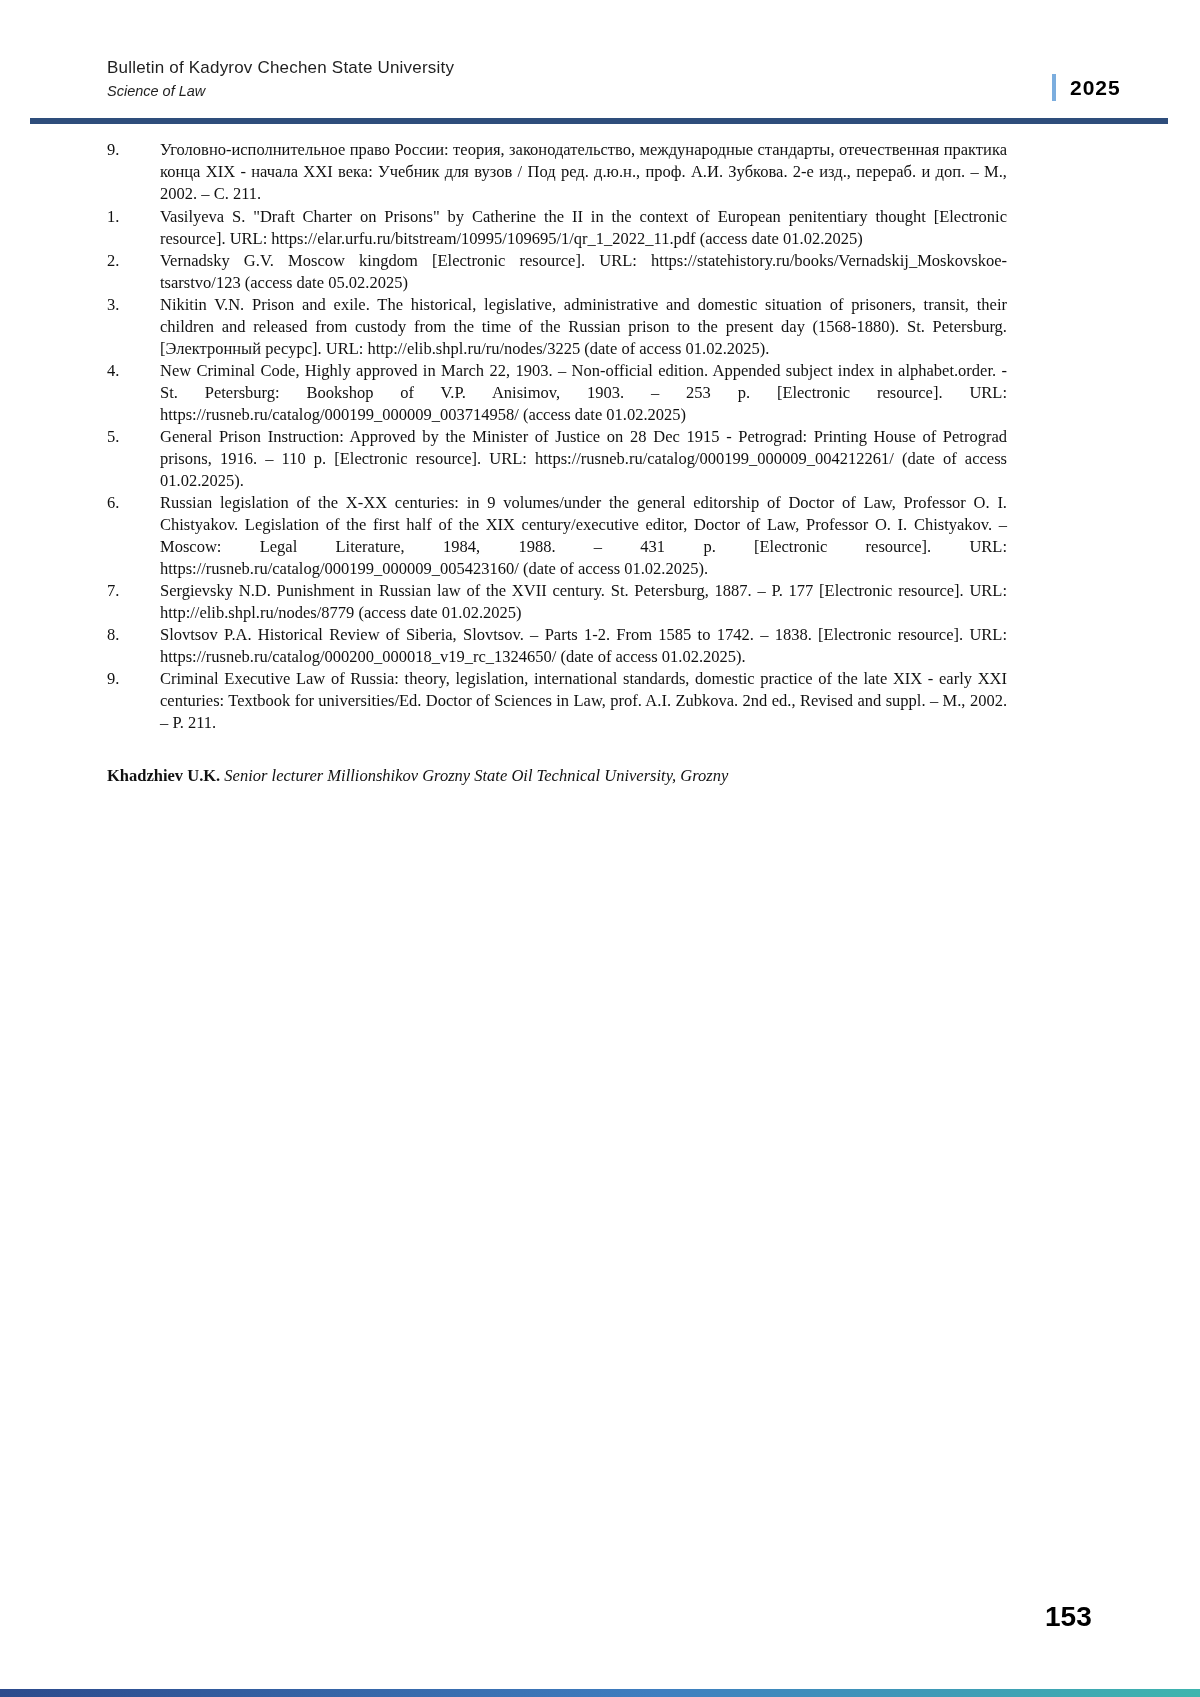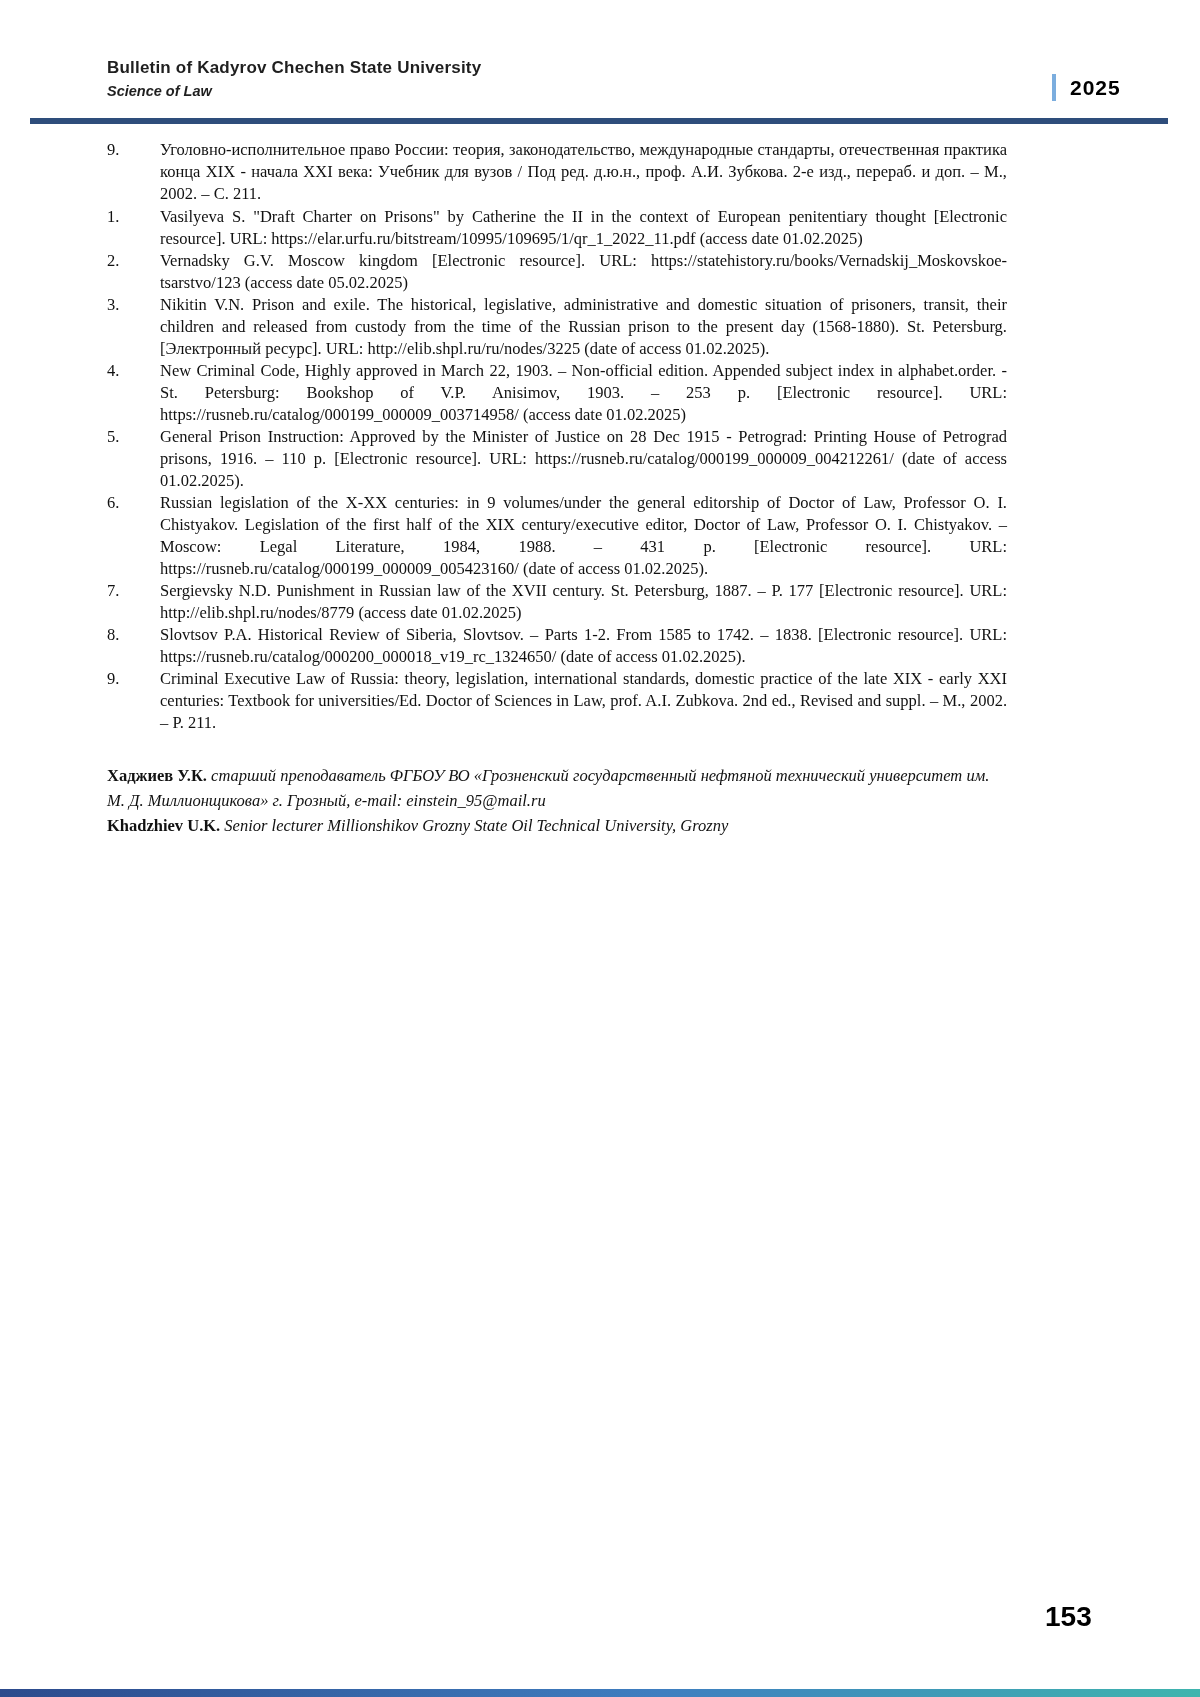--- a/index.html
+++ b/index.html
@@ -6,21 +6,21 @@
   body {
     width: 1200px; height: 1697px;
     font-family: "Liberation Serif", serif;
     color: #111111;
     position: relative;
     overflow: hidden;
   }
   .page { position: relative; width: 1200px; height: 1697px; background: #ffffff; }
 
   
-  .header { position: absolute; top: 58px; left: 107px; font-weight: bold; }
+  .header { position: absolute; top: 58px; left: 107px; }
   .journal-title {
     font-family: "Liberation Sans", sans-serif;
     font-size: 17px; color: #1f1f1f; letter-spacing: 0.2px;
   }
   .journal-subtitle {
     font-family: "Liberation Sans", sans-serif;
     font-style: italic; font-size: 14.5px; color: #1f1f1f; margin-top: 5px;
   }
   .year-block { position: absolute; top: 66px; left: 1052px; display: flex; align-items: center; margin-top: 8px; }
   .year-bar { width: 4px; height: 27px; background: #7badde; margin-right: 14px; }
@@ -123,23 +123,20 @@
       </div>
       <div class="ref-row">
         <div class="ref-num">9.</div>
         <div class="ref-text">Criminal Executive Law of Russia: theory, legislation, international standards, domestic practice of the late XIX - early XXI centuries: Textbook for universities/Ed. Doctor of Sciences in Law, prof. A.I. Zubkova. 2nd ed., Revised and suppl. – M., 2002. – P. 211.</div>
       </div>
     </div>
 
 
     <div class="authors-block">
       <p>
-        <span class="author-name">Хаджиев У.К.</span><span class="author-details">старший преподаватель ФГБОУ ВО «Грозненский государственный нефтяной технический университет им. М. Д. Миллионщикова» г. Грозный, e-mail: einstein_95@mail.ru</span>
-      </p>
-      <p>
         <span class="author-name">Khadzhiev U.K.</span><span class="author-details">Senior lecturer Millionshikov Grozny State Oil Technical University, Grozny</span>
       </p>
     </div>
 
   </div>
 
   <div class="page-number">153</div>
 
   <div class="footer-accent-bar"></div>
 

